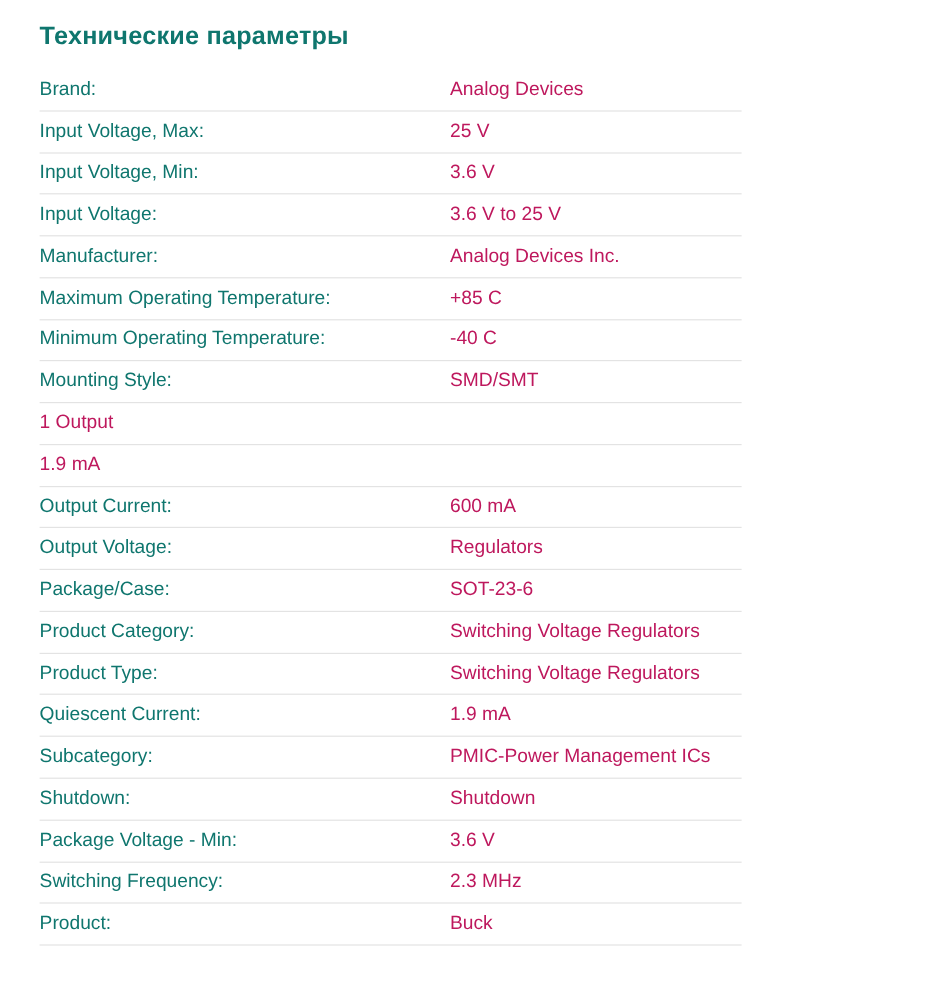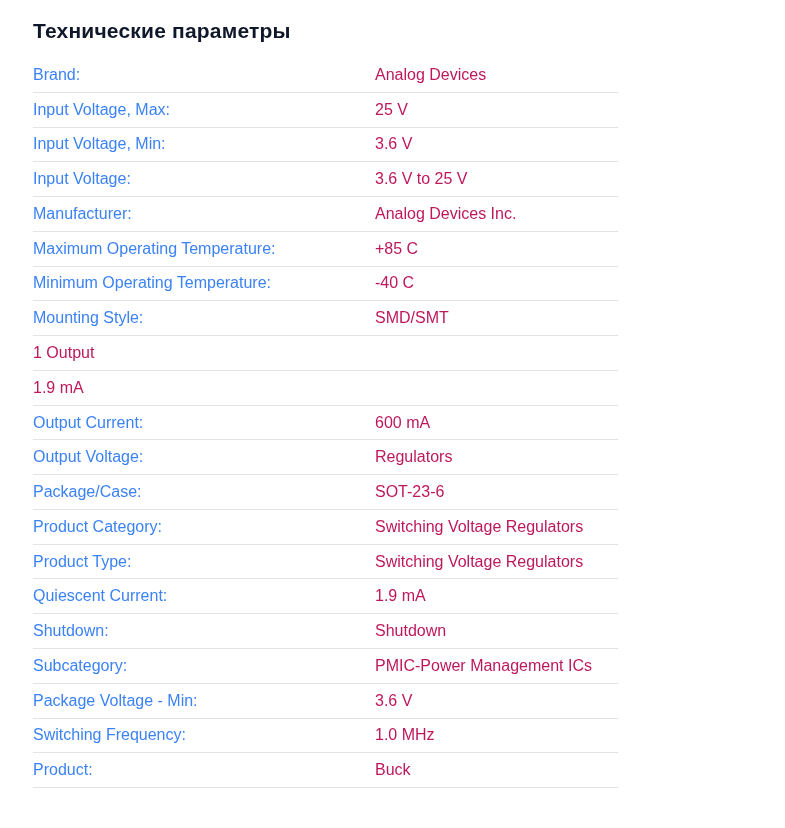--- a/index.html
+++ b/index.html
@@ -14,39 +14,39 @@
   .container {
     margin-left: 33px;
     width: 585px;
   }
   .section-title {
     margin: 0;
     padding-top: 17px;
     font-size: 21px;
     line-height: 28px;
     font-weight: 700;
-    color: #0f172a;
+    color: #0f766e;
     letter-spacing: 0.2px;
   }
   .spec-table {
     margin-top: 13px;
   }
   .spec-row {
     display: flex;
     align-items: center;
     height: 34.77px;
     box-sizing: border-box;
     border-bottom: 1px solid #e3e3e3;
     font-size: 16px;
     line-height: 20px;
   }
   .spec-label {
     width: 342px;
     flex: 0 0 342px;
-    color: #3b82f6;
+    color: #0f766e;
   }
   .spec-value {
     color: #be185d;
     white-space: nowrap;
   }
 </style>
 </head>
 <body>
 
 <div class="container">
@@ -108,33 +108,33 @@
       </div>
       <div class="spec-row">
         <div class="spec-label">Product Type:</div>
         <div class="spec-value">Switching Voltage Regulators</div>
       </div>
       <div class="spec-row">
         <div class="spec-label">Quiescent Current:</div>
         <div class="spec-value">1.9 mA</div>
       </div>
       <div class="spec-row">
+        <div class="spec-label">Subcategory:</div>
+        <div class="spec-value">PMIC-Power Management ICs</div>
+      </div>
+      <div class="spec-row">
         <div class="spec-label">Shutdown:</div>
         <div class="spec-value">Shutdown</div>
-      </div>
-      <div class="spec-row">
-        <div class="spec-label">Subcategory:</div>
-        <div class="spec-value">PMIC-Power Management ICs</div>
       </div>
       <div class="spec-row">
         <div class="spec-label">Package Voltage - Min:</div>
         <div class="spec-value">3.6 V</div>
       </div>
       <div class="spec-row">
         <div class="spec-label">Switching Frequency:</div>
-        <div class="spec-value">1.0 MHz</div>
+        <div class="spec-value">2.3 MHz</div>
       </div>
       <div class="spec-row">
         <div class="spec-label">Product:</div>
         <div class="spec-value">Buck</div>
       </div>
     </div>
 </div>
 
 </body></html>

